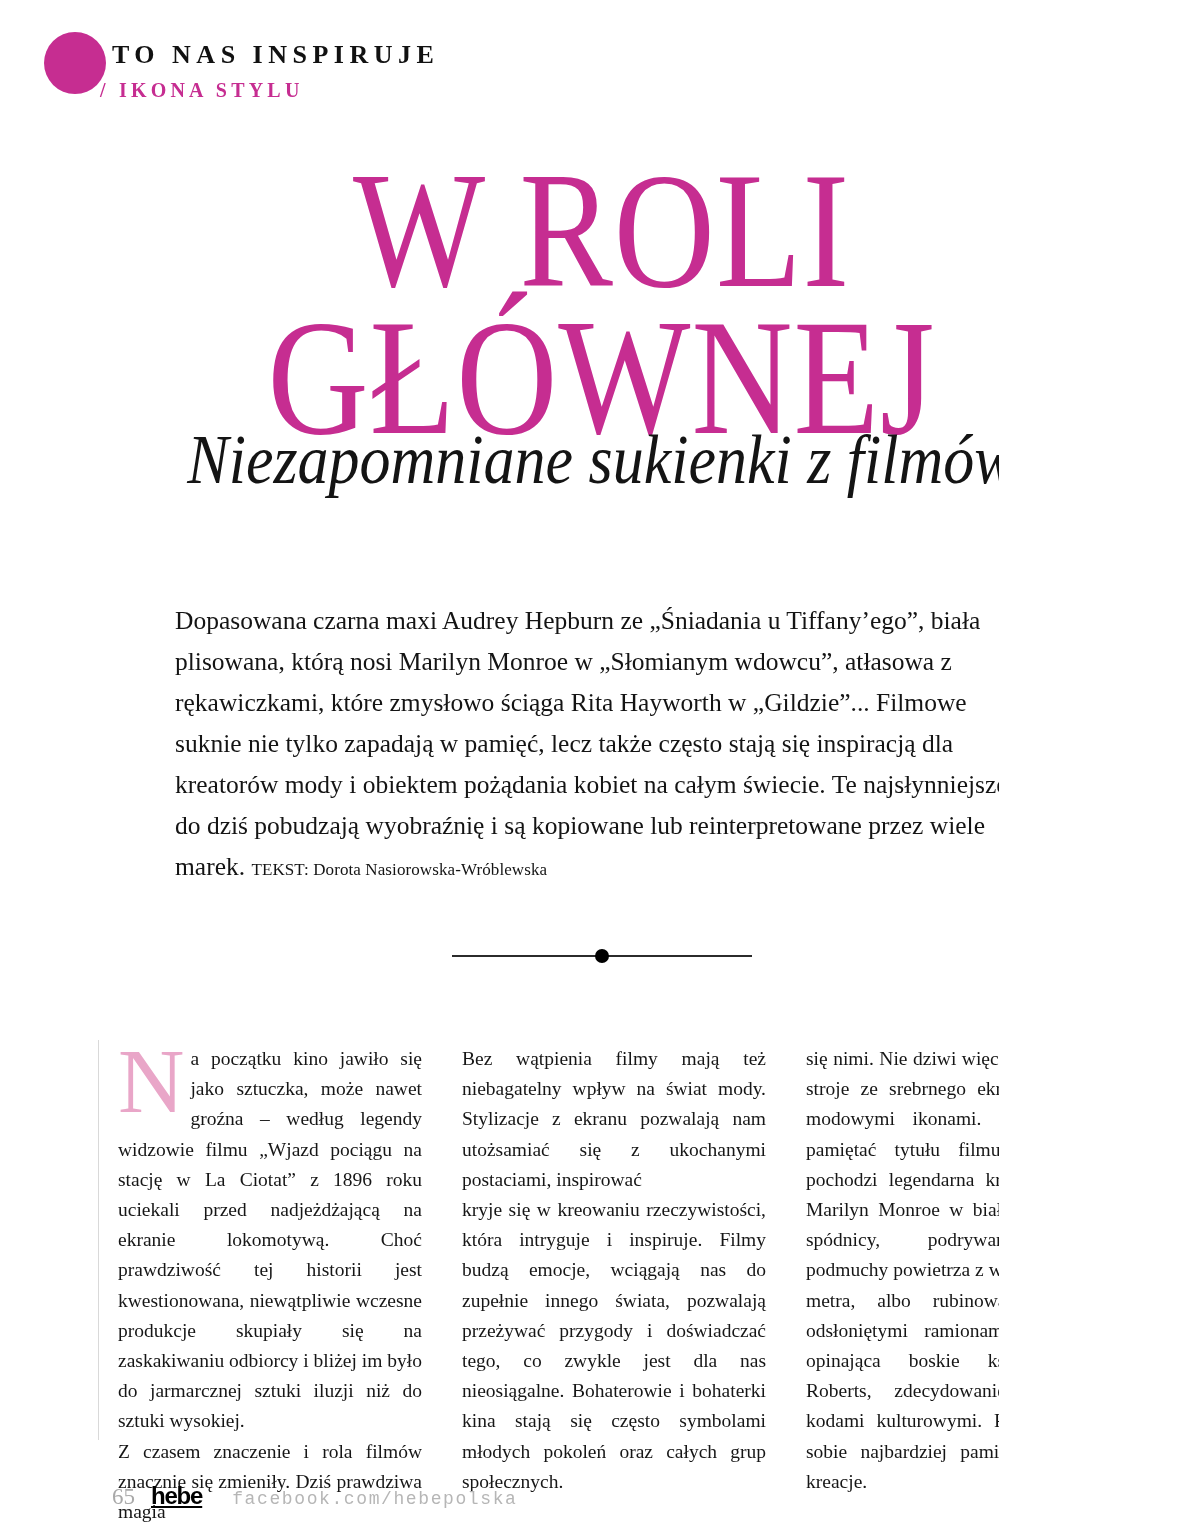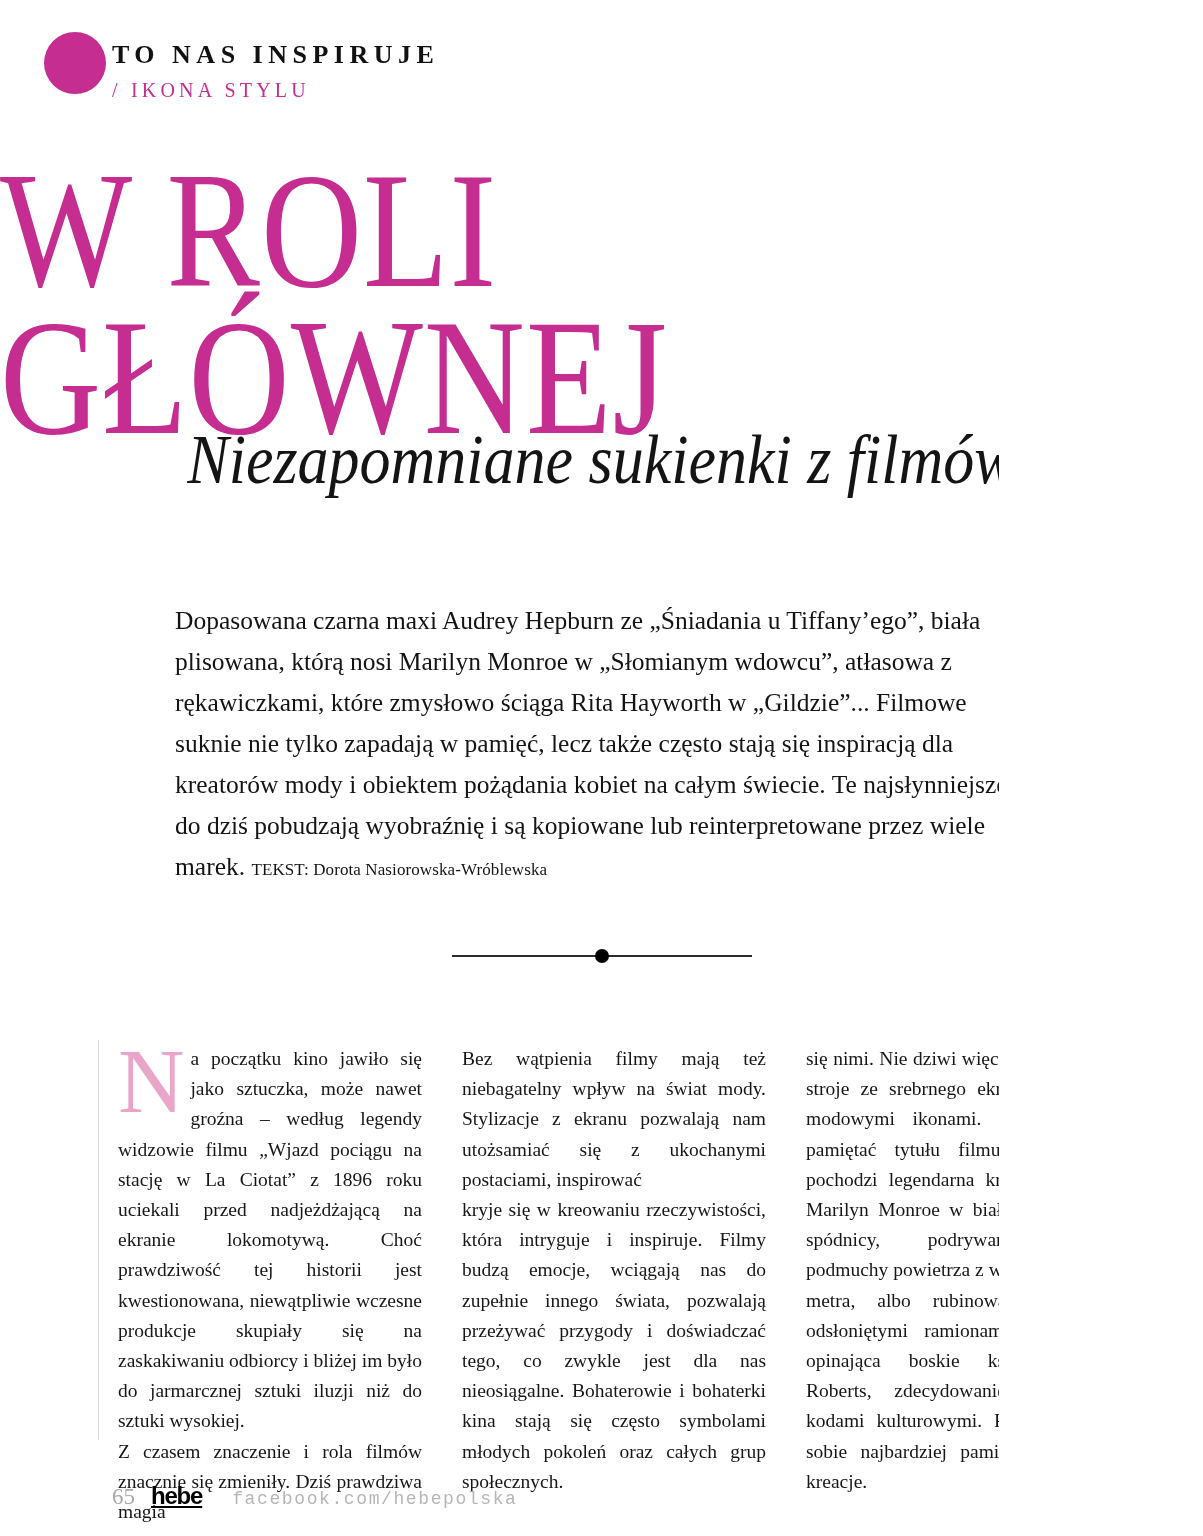--- a/index.html
+++ b/index.html
@@ -40,36 +40,37 @@
     top: 18px;
     font-family: "Liberation Serif", "DejaVu Serif", serif;
     font-weight: bold;
     font-size: 26px;
     letter-spacing: 5.5px;
     color: #111111;
     white-space: nowrap;
   }
   .kicker-sub {
     position: absolute;
-    left: 68px;
+    left: 56px;
     top: 57px;
     font-family: "Liberation Serif", "DejaVu Serif", serif;
-    font-weight: normal;
+    font-weight: bold;
     font-size: 20px;
     letter-spacing: 4.2px;
     color: #C62D91;
     white-space: nowrap;
   }
 
   
   .headline {
     position: absolute;
     left: 0;
     top: 155px;
     width: 1203px;
+    text-align: center;
   }
   .headline-line {
     font-family: "Liberation Serif", "DejaVu Serif", serif;
     color: #C62D91;
     font-size: 140px;
     line-height: 0.92;
     letter-spacing: 1px;
     white-space: nowrap;
     transform: scaleY(1.18);
     transform-origin: center top;

